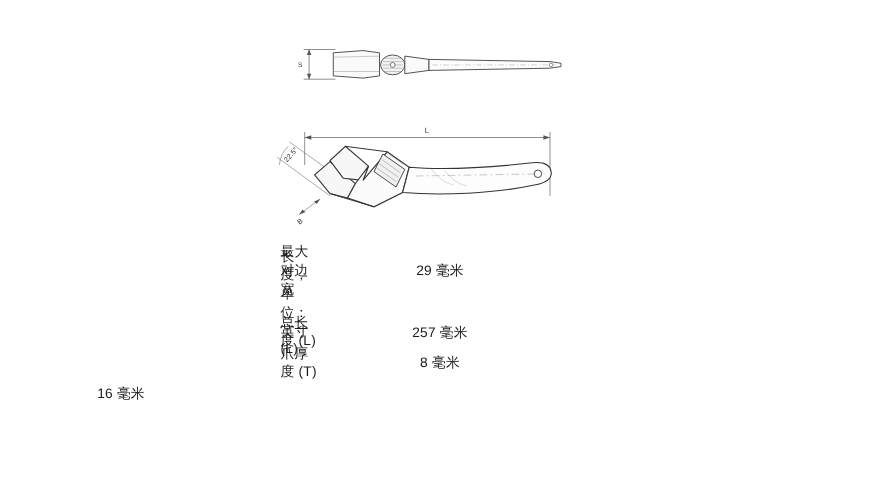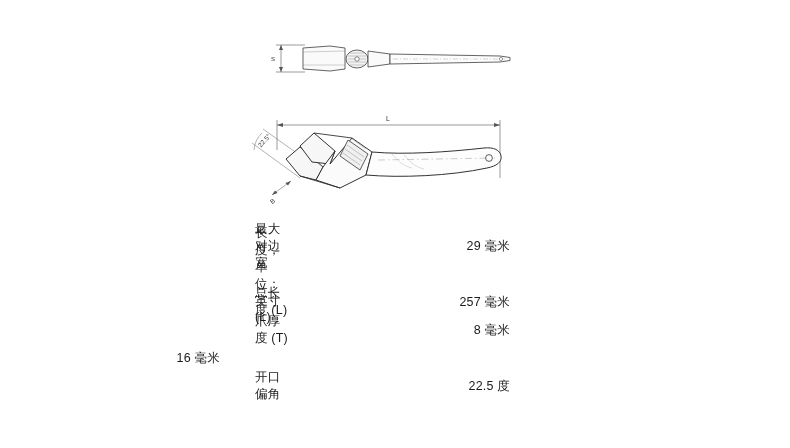--- a/index.html
+++ b/index.html
@@ -43,21 +43,21 @@
     width: 290px;
     padding-left: 255px;
     box-sizing: border-box;
     text-align: left;
     letter-spacing: 0.2px;
   }
   .spec-value {
     width: 220px;
     padding-left: 0;
     box-sizing: border-box;
-    text-align: right;
+    text-align: center;
     letter-spacing: 0.2px;
   }
   svg text {
     font-family: "Liberation Sans", sans-serif;
     fill: #333333;
   }
 </style>
 </head>
 <body>
 
@@ -157,19 +157,15 @@
       <div class="spec-label">总长度 (L)</div>
       <div class="spec-value">257 毫米</div>
     </div>
     <div class="spec-row">
       <div class="spec-label">爪厚度 (T)</div>
       <div class="spec-value">8 毫米</div>
     </div>
     <div class="spec-row">
       <div class="spec-value">16 毫米</div>
     </div>
-    <div class="spec-row">
-      <div class="spec-label">开口偏角</div>
-      <div class="spec-value">22.5 度</div>
-    </div>
   </div>
 
 </div>
 
 </body></html>

